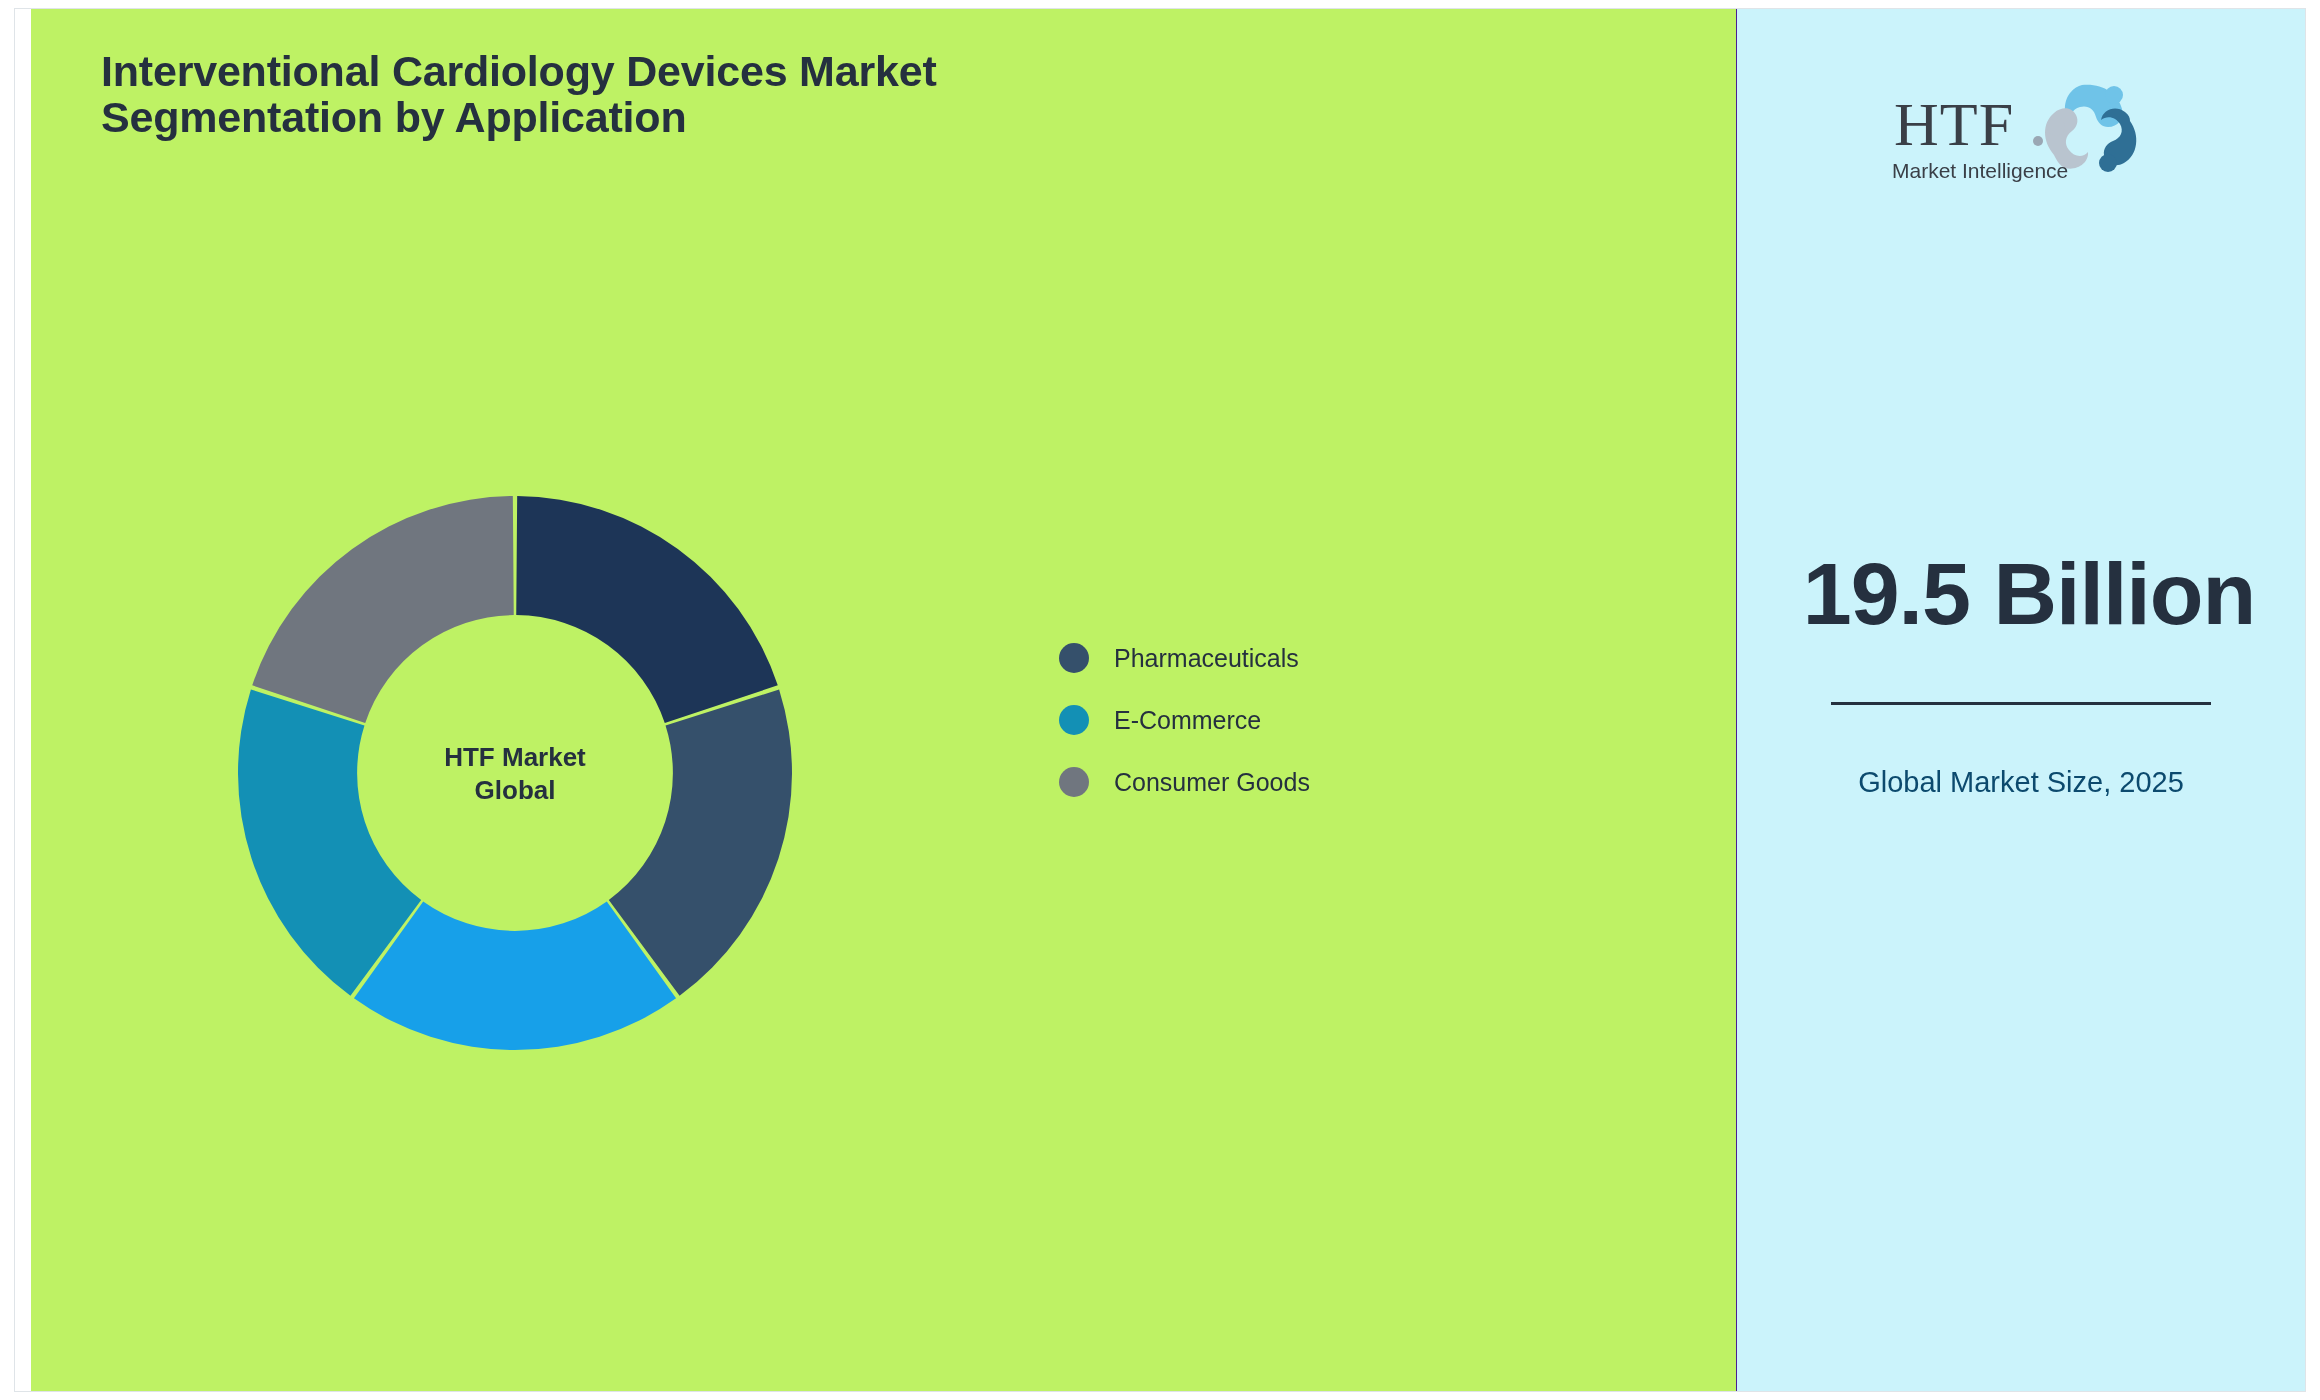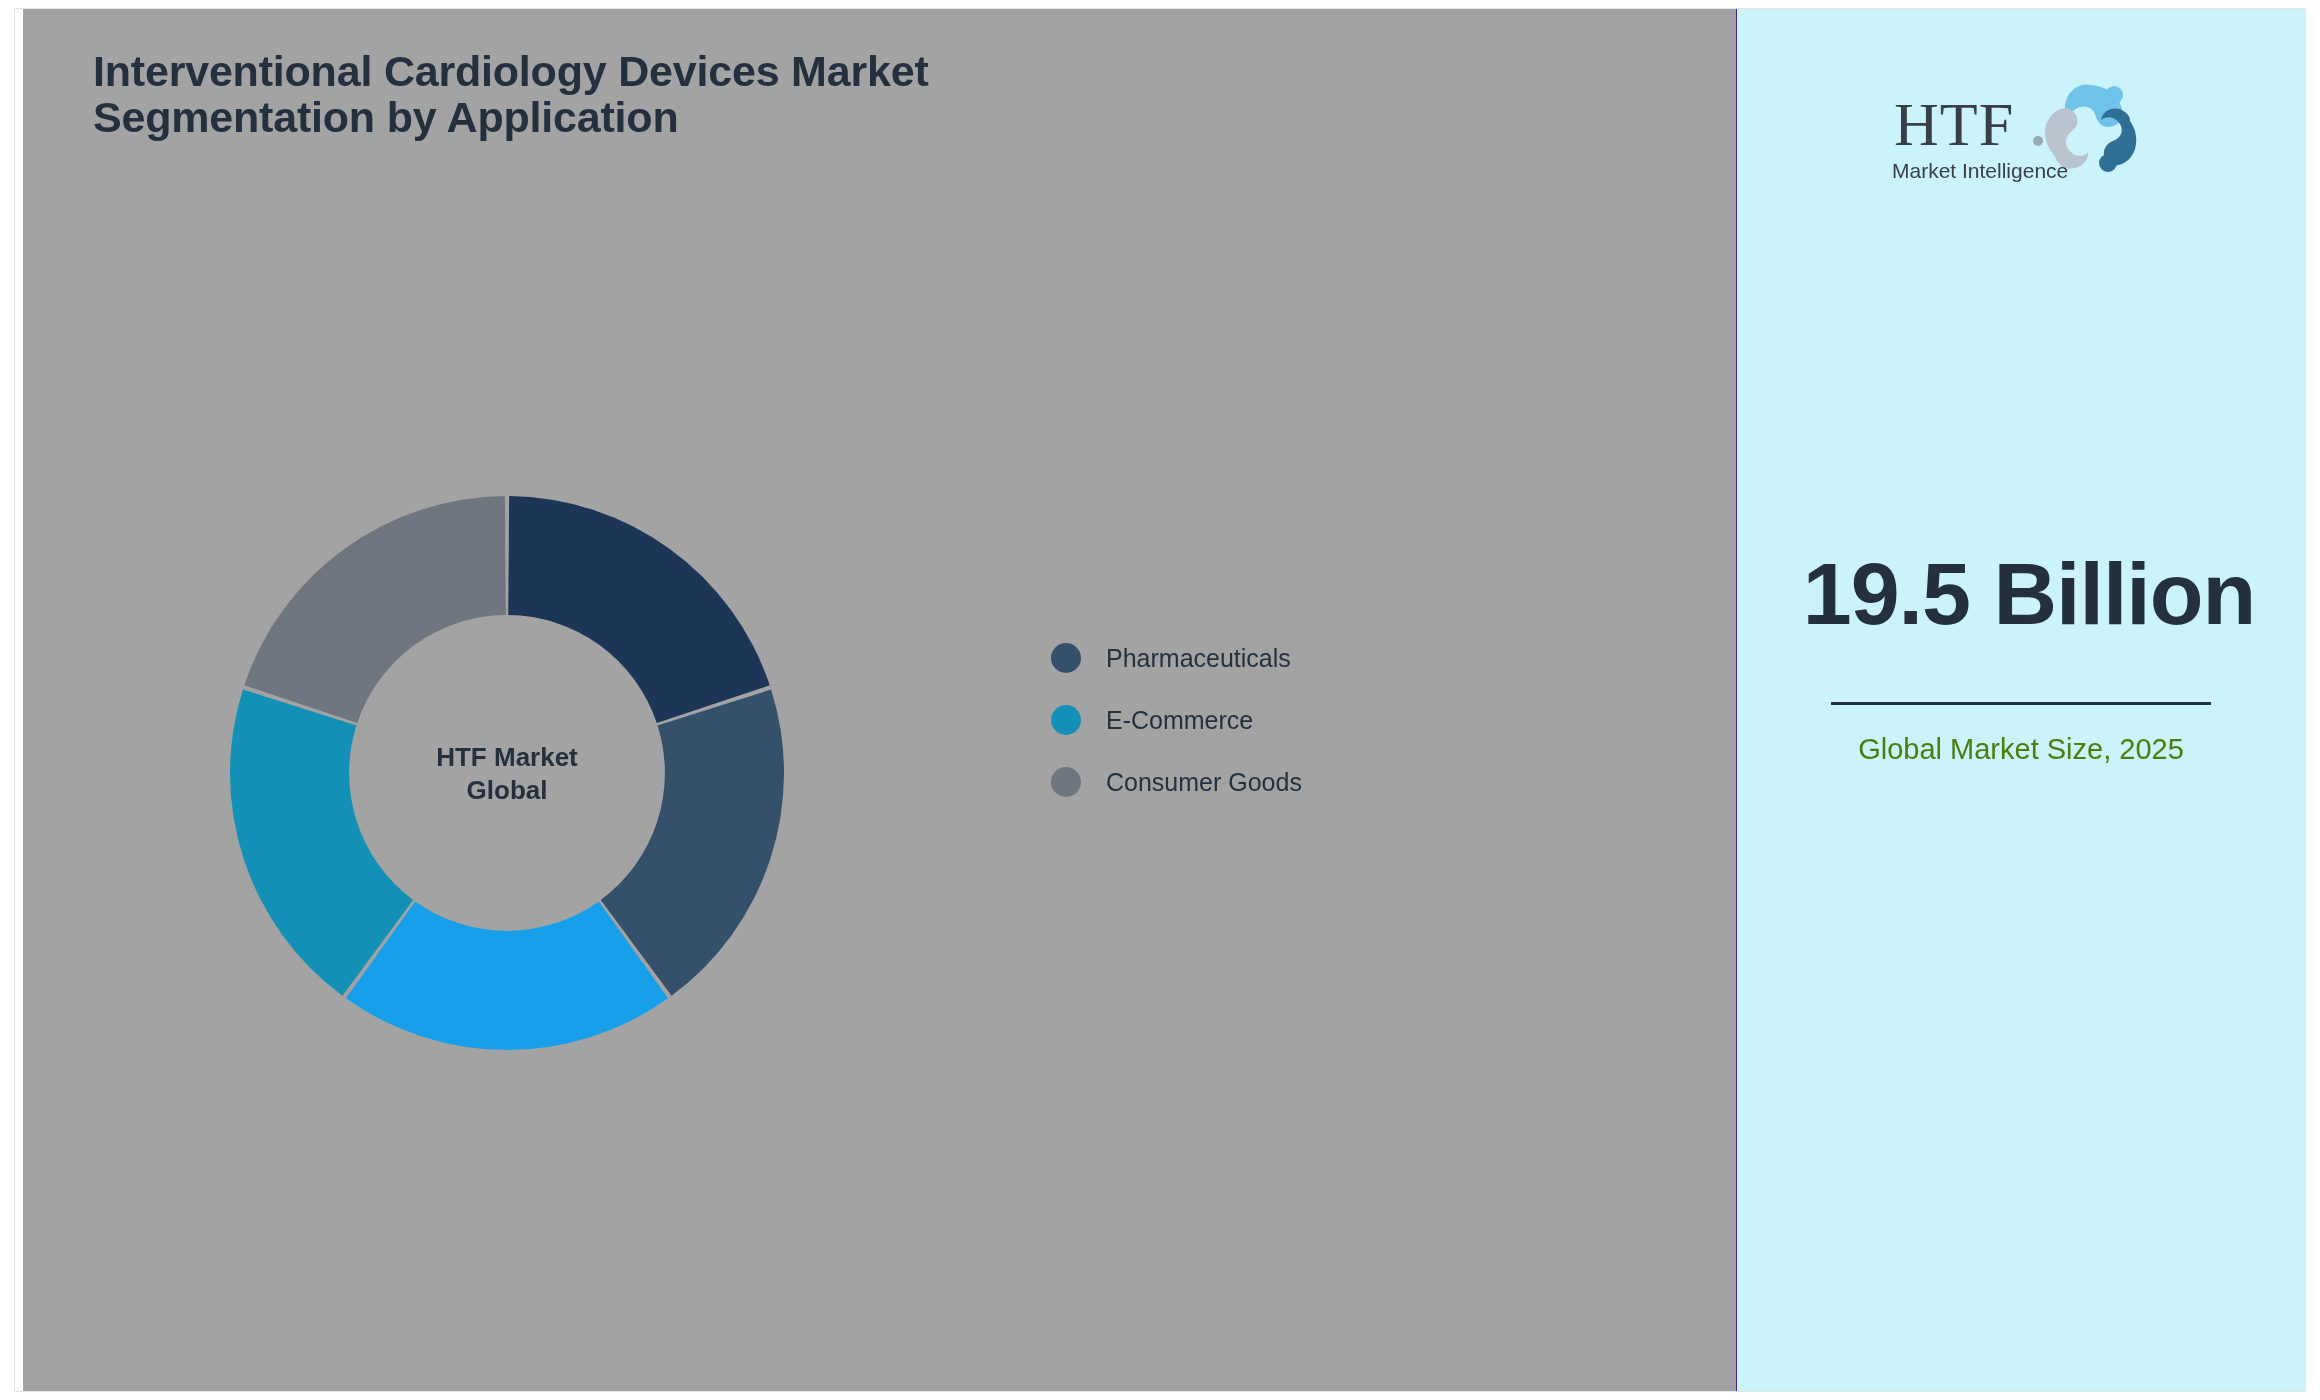--- a/index.html
+++ b/index.html
@@ -31,25 +31,25 @@
     height: 1384px;
     background: #ffffff;
     border: 1px solid #dfe4e8;
     box-sizing: border-box;
     overflow: hidden;
   }
 
   
   .left-pane {
     position: absolute;
-    left: 8px;
+    left: 16px;
     top: 0;
     width: 1721px;
     height: 100%;
-    background: #a3a3a3;
+    background: #bef264;
   }
 
   .title {
     position: absolute;
     left: 70px;
     top: 40px;
     width: 960px;
     margin: 0;
     font-size: 43px;
     line-height: 1.06;
@@ -145,25 +145,25 @@
     letter-spacing: -1px;
     margin-left: 16px;
   }
   .stat-rule {
     width: 380px;
     height: 3px;
     background: #25303f;
     margin: 62px auto 0 auto;
   }
   .stat-caption {
-    margin: 24px auto 0 auto;
+    margin: 57px auto 0 auto;
     width: 360px;
     font-size: 29px;
     line-height: 1.38;
-    color: #4d7c0f;
+    color: #0c4a6e;
   }
 </style>
 </head>
 <body>
 
 <div id="canvas">
   <div class="card">
 
     <div class="left-pane">
 

